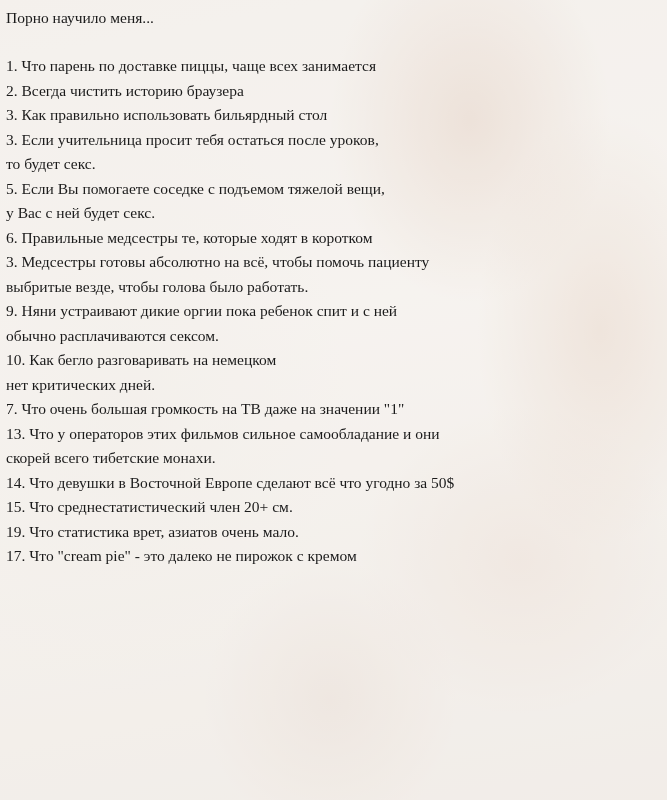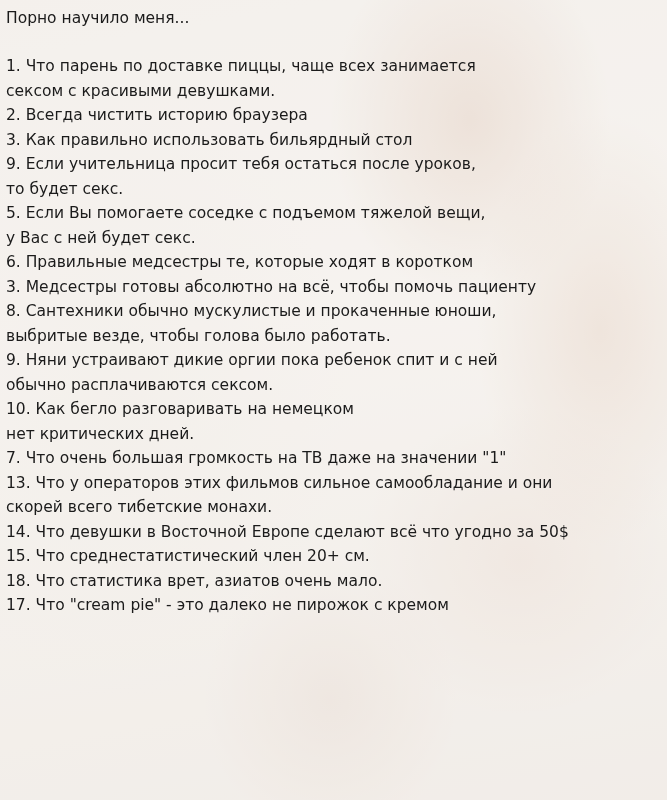--- a/index.html
+++ b/index.html
@@ -12,20 +12,21 @@
     overflow: hidden;
     font-family: "DejaVu Sans", sans-serif;
     background: #f0ece9;
   }
   .page {
     position: relative;
     width: 667px;
     height: 800px;
     overflow: hidden;
     background: #22c55e;
+    font-family: Liberation Serif, serif;
   }
   
   .bg-photo {
     position: absolute;
     inset: 0;
     background:
       radial-gradient(ellipse 200px 260px at 470px 120px, rgba(198,150,120,0.40), rgba(198,150,120,0) 70%),
       radial-gradient(ellipse 170px 300px at 600px 330px, rgba(205,160,130,0.38), rgba(205,160,130,0) 72%),
       radial-gradient(ellipse 230px 220px at 520px 560px, rgba(215,180,160,0.32), rgba(215,180,160,0) 70%),
       radial-gradient(ellipse 180px 200px at 330px 700px, rgba(200,165,145,0.25), rgba(200,165,145,0) 70%),
@@ -66,36 +67,34 @@
 <body>
 
 <div class="page">
   <div class="bg-photo"></div>
   <div class="bg-veil"></div>
 
   <div class="text-layer">
     <div class="doc-title">Порно научило меня...</div>
 
     <div class="doc-line">1. Что парень по доставке пиццы, чаще всех занимается</div>
-    <div class="doc-line cont">сексом с красивыми девушками.</div>
     <div class="doc-line">2. Всегда чистить историю браузера</div>
     <div class="doc-line">3. Как правильно использовать бильярдный стол</div>
-    <div class="doc-line">9. Если учительница просит тебя остаться после уроков,</div>
+    <div class="doc-line">3. Если учительница просит тебя остаться после уроков,</div>
     <div class="doc-line cont">то будет секс.</div>
     <div class="doc-line">5. Если Вы помогаете соседке с подъемом тяжелой вещи,</div>
     <div class="doc-line cont">у Вас с ней будет секс.</div>
     <div class="doc-line">6. Правильные медсестры те, которые ходят в коротком</div>
     <div class="doc-line">3. Медсестры готовы абсолютно на всё, чтобы помочь пациенту</div>
-    <div class="doc-line">8. Сантехники обычно мускулистые и прокаченные юноши,</div>
     <div class="doc-line cont">выбритые везде, чтобы голова было работать.</div>
     <div class="doc-line">9. Няни устраивают дикие оргии пока ребенок спит и с ней</div>
     <div class="doc-line cont">обычно расплачиваются сексом.</div>
     <div class="doc-line">10. Как бегло разговаривать на немецком</div>
     <div class="doc-line cont">нет критических дней.</div>
     <div class="doc-line">7. Что очень большая громкость на ТВ даже на значении "1"</div>
     <div class="doc-line">13. Что у операторов этих фильмов сильное самообладание и они</div>
     <div class="doc-line cont">скорей всего тибетские монахи.</div>
     <div class="doc-line">14. Что девушки в Восточной Европе сделают всё что угодно за 50$</div>
     <div class="doc-line">15. Что среднестатистический член 20+ см.</div>
-    <div class="doc-line">18. Что статистика врет, азиатов очень мало.</div>
+    <div class="doc-line">19. Что статистика врет, азиатов очень мало.</div>
     <div class="doc-line">17. Что "cream pie" - это далеко не пирожок с кремом</div>
   </div>
 </div>
 
 </body></html>

